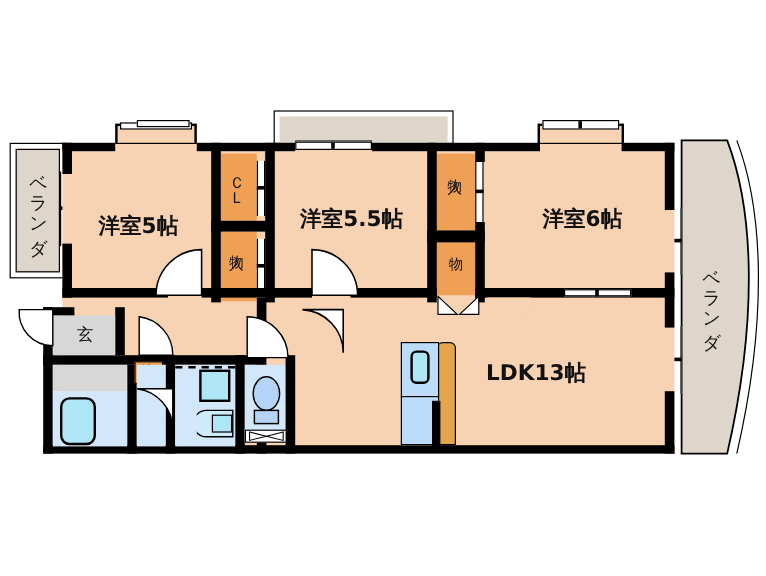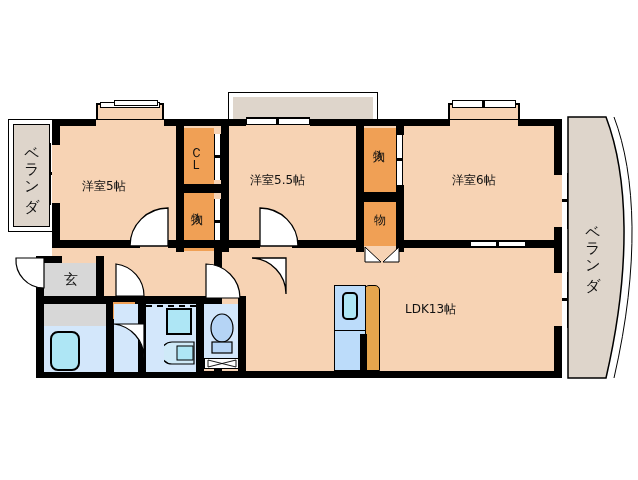--- a/index.html
+++ b/index.html
@@ -23,21 +23,21 @@
 
   
   .wall      {background:#000000;}
 
   
   .ol        {border:1px solid #000;}
   .ol2       {border:2px solid #000;}
 
   
   .lbl{position:absolute;color:#111;line-height:1;white-space:nowrap;}
-  .lbl-h{font-size:12px;letter-spacing:0px;}
+  .lbl-h{font-size:18px;letter-spacing:0px;font-weight:bold;}
   .lbl-v{writing-mode:vertical-rl;text-orientation:upright;font-size:15px;}
   .lbl-sm{font-size:12px;}
   .lbl-vsm{writing-mode:vertical-rl;text-orientation:upright;font-size:12px;}
   .lbl-tiny{font-size:9px;}
   .lbl-cl{font-size:13px;}
 </style>
 </head>
 <body>
 
 <div id="plan">

